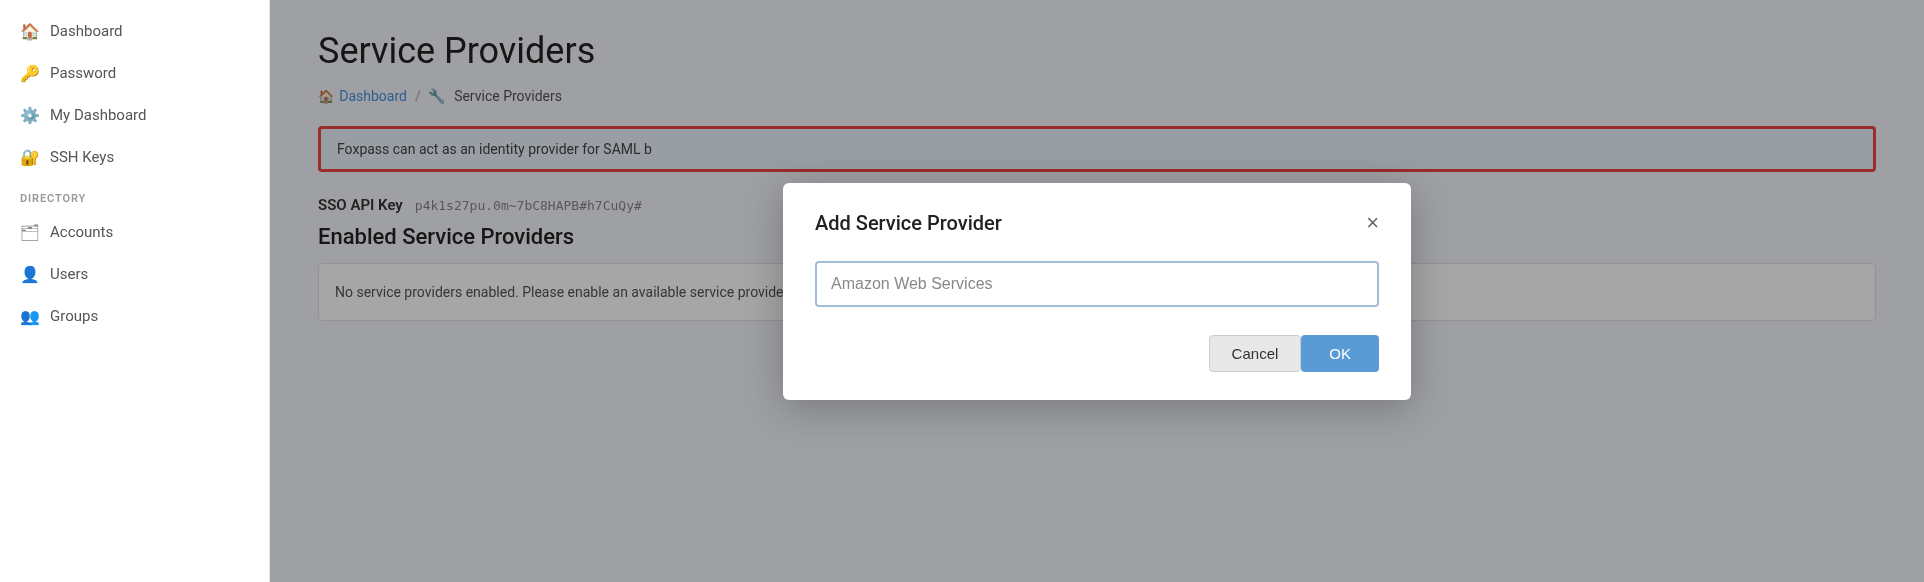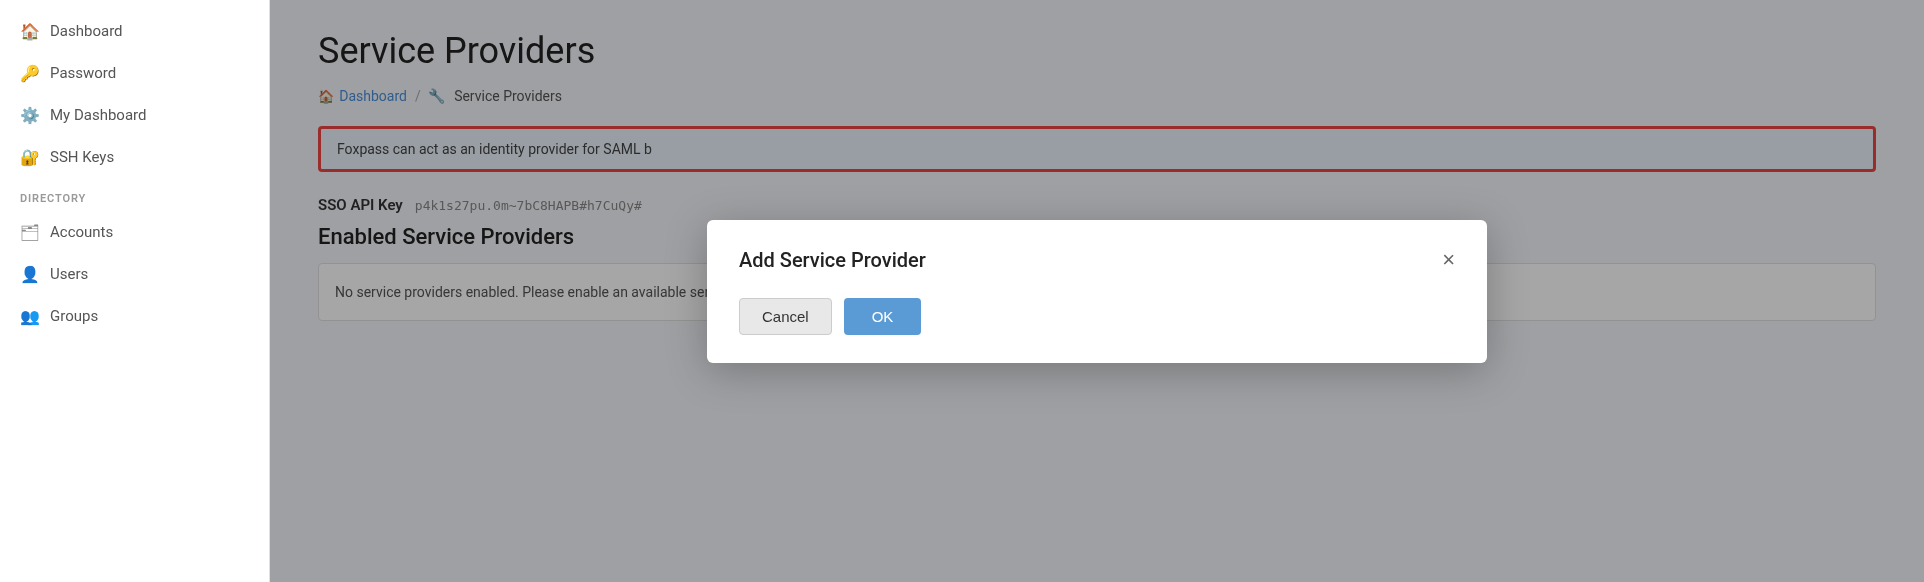--- a/index.html
+++ b/index.html
@@ -99,21 +99,21 @@
       align-items: center;
       justify-content: center;
       z-index: 10;
     }
 
     
     .dialog {
       background: #fff;
       border-radius: 6px;
       box-shadow: 0 8px 40px rgba(0,0,0,0.25);
-      width: 780px;
+      width: 628px;
       padding: 28px 32px 28px 32px;
       position: relative;
     }
     .dialog-header {
       display: flex;
       justify-content: space-between;
       align-items: center;
       margin-bottom: 26px;
     }
     .dialog-title {
@@ -135,22 +135,21 @@
       font-size: 16px;
       border: 2px solid #a0bcd8;
       border-radius: 4px;
       outline: none;
       color: #888;
       background: #fff;
       margin-bottom: 28px;
     }
     .dialog-footer {
       display: flex;
-      justify-content: flex-start;
-      gap: 12px;
+      justify-content: flex-end;
     }
     .btn-cancel {
       padding: 9px 22px;
       font-size: 15px;
       border: 1px solid #ccc;
       border-radius: 4px;
       background: #e8e8e8;
       color: #333;
       cursor: pointer;
     }
@@ -233,20 +232,21 @@
   </div>
 
 
   <div class="overlay">
     <div class="dialog">
       <div class="dialog-header">
         <span class="dialog-title">Add Service Provider</span>
         <button class="dialog-close">×</button>
       </div>
 
+      <input class="dialog-input" type="text" value="Amazon Web Services" placeholder="Amazon Web Services" style="">
 
       <div class="dialog-footer">
         <button class="btn-cancel">Cancel</button>
         <button class="btn-ok">OK</button>
       </div>
     </div>
   </div>
 </main>
 
 </body></html>

